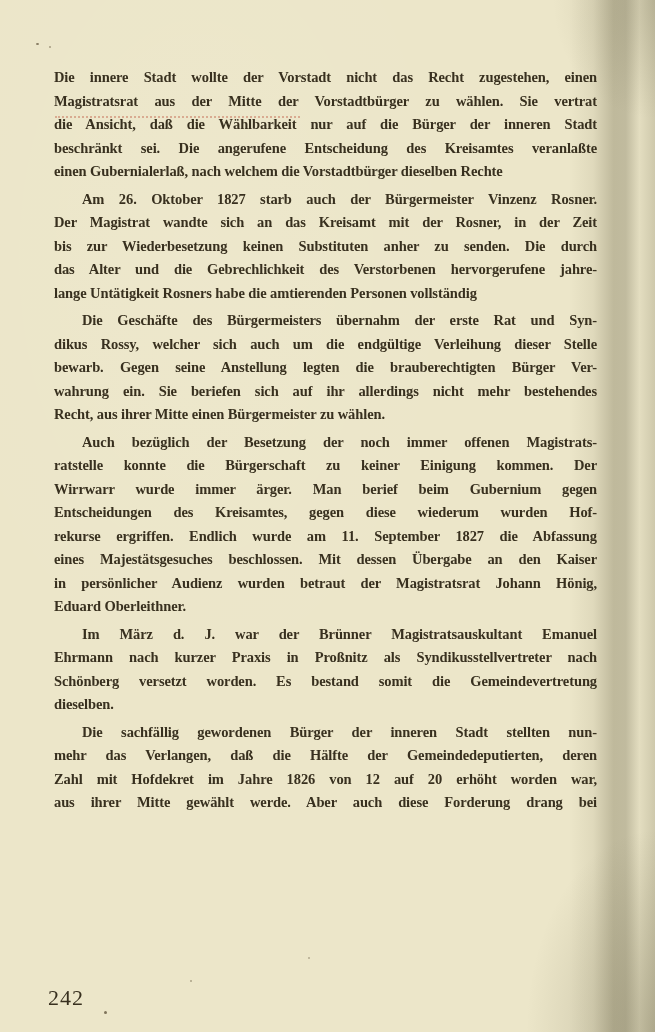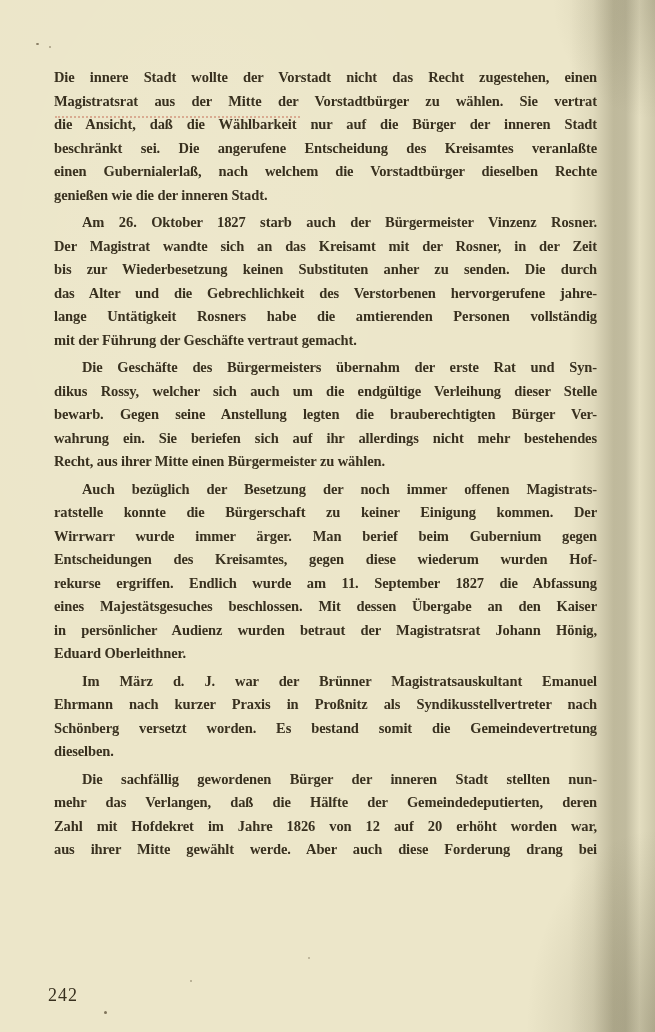--- a/index.html
+++ b/index.html
@@ -50,21 +50,21 @@
     text-align: justify;
     text-align-last: justify;
   }
   .par > .line:last-child { text-align-last: left; }
   .par.justify-last > .line:last-child { text-align-last: justify; }
   .par.indent > .line:first-child { text-indent: 28px; }
 
   .page-number {
     position: absolute; left: 48px; top: 985px;
     color: var(--ink, #38301f);
-    font-size: 18px; font-weight: 400; letter-spacing: 1px;
+    font-size: 22px; font-weight: 400; letter-spacing: 1px;
   }
 
   
   .pencil-underline {
     position: absolute; left: 55px; top: 116px; width: 245px; height: 0;
     border-bottom: 2px dotted var(--pencil, #b94b35);
     opacity: 0.38;
   }
 
   .speck { position: absolute; border-radius: 50%; background: #6b5f46; }
@@ -82,29 +82,27 @@
   <div class="corner-shade-top"></div>
   <div class="corner-shade"></div>
 
   <div class="text-block" id="text-block">
       <div class="par">
         <div class="line">Die innere Stadt wollte der Vorstadt nicht das Recht zugestehen, einen</div>
         <div class="line">Magistratsrat aus der Mitte der Vorstadtbürger zu wählen. Sie vertrat</div>
         <div class="line">die Ansicht, daß die Wählbarkeit nur auf die Bürger der inneren Stadt</div>
         <div class="line">beschränkt sei. Die angerufene Entscheidung des Kreisamtes veranlaßte</div>
         <div class="line">einen Gubernialerlaß, nach welchem die Vorstadtbürger dieselben Rechte</div>
-        <div class="line">genießen wie die der inneren Stadt.</div>
       </div>
       <div class="par indent">
         <div class="line">Am 26. Oktober 1827 starb auch der Bürgermeister Vinzenz Rosner.</div>
         <div class="line">Der Magistrat wandte sich an das Kreisamt mit der Rosner, in der Zeit</div>
         <div class="line">bis zur Wiederbesetzung keinen Substituten anher zu senden. Die durch</div>
         <div class="line">das Alter und die Gebrechlichkeit des Verstorbenen hervorgerufene jahre-</div>
         <div class="line">lange Untätigkeit Rosners habe die amtierenden Personen vollständig</div>
-        <div class="line">mit der Führung der Geschäfte vertraut gemacht.</div>
       </div>
       <div class="par indent">
         <div class="line">Die Geschäfte des Bürgermeisters übernahm der erste Rat und Syn-</div>
         <div class="line">dikus Rossy, welcher sich auch um die endgültige Verleihung dieser Stelle</div>
         <div class="line">bewarb. Gegen seine Anstellung legten die brauberechtigten Bürger Ver-</div>
         <div class="line">wahrung ein. Sie beriefen sich auf ihr allerdings nicht mehr bestehendes</div>
         <div class="line">Recht, aus ihrer Mitte einen Bürgermeister zu wählen.</div>
       </div>
       <div class="par indent">
         <div class="line">Auch bezüglich der Besetzung der noch immer offenen Magistrats-</div>

